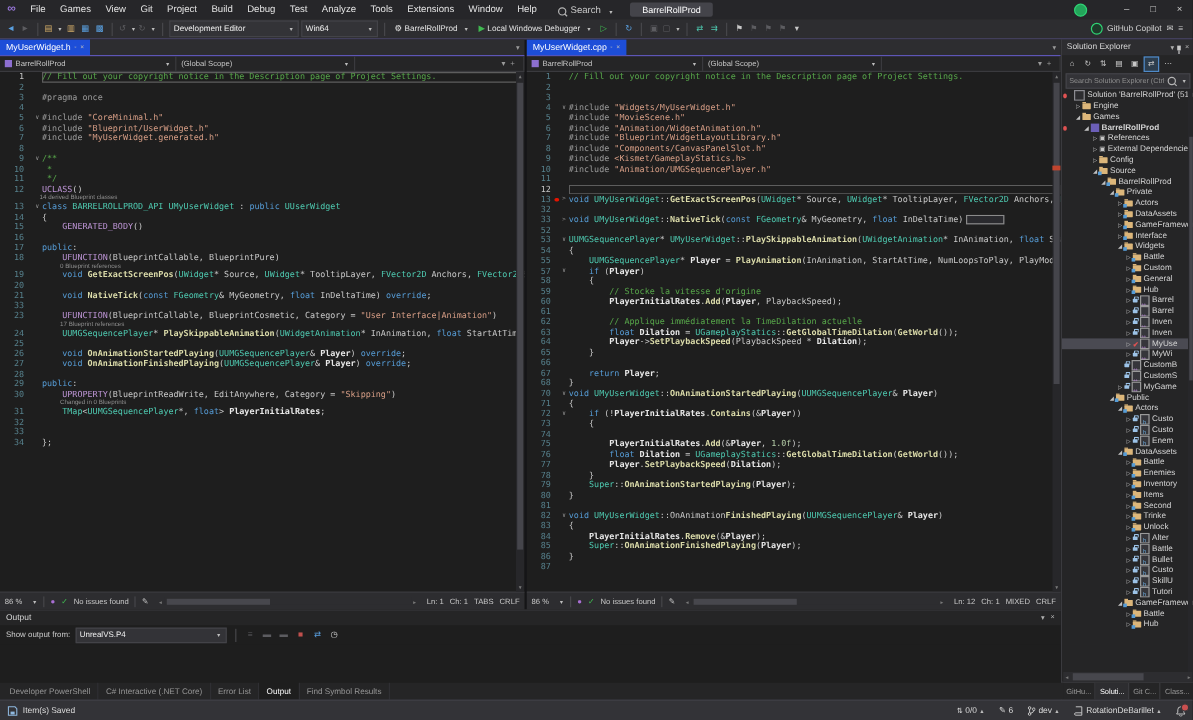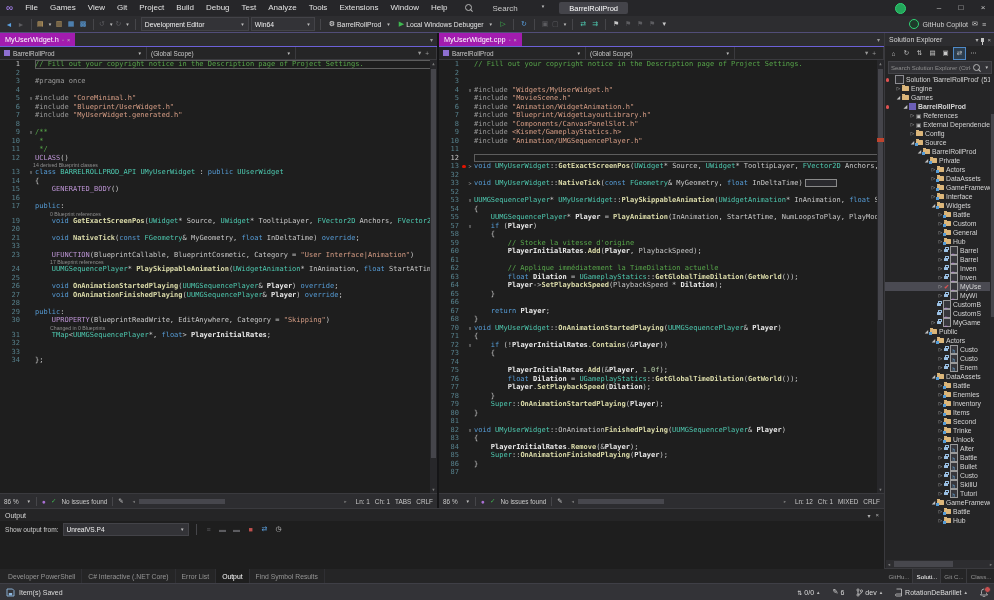--- a/index.html
+++ b/index.html
@@ -3,21 +3,21 @@
 <meta charset="utf-8">
 <style>
   html,body{margin:0;padding:0}
   body{width:994px;height:600px;position:relative;overflow:hidden;background:#1e1e1e;
        font-family:"Liberation Sans",sans-serif;color:#ccc;font-size:8px}
   
   .titlebar{height:16px;background:#262629;display:flex;align-items:center}
   .vs-logo{color:#9877d9;font-weight:bold;font-size:10px;padding:0 6px;line-height:16px}
   #menubar{display:flex}
   .menu-item{padding:0 6px;line-height:16px;color:#e2e2e2;font-size:8px;cursor:default}
-  .search-group{display:flex;align-items:flex-start;gap:20px;margin-left:12px;color:#c8c8c8}
+  .search-group{display:flex;align-items:flex-end;gap:3px;margin-left:12px;color:#c8c8c8}
   .lens-icon{width:5px;height:5px;border:1px solid #b5b5b5;border-radius:50%;position:relative;display:inline-block}
   .lens-icon::after{content:"";position:absolute;width:3px;height:1px;background:#b5b5b5;transform:rotate(45deg);right:-2px;bottom:-1px}
   .title-box{background:#44444a;border-radius:2px;padding:1.5px 10px;margin-left:14px;color:#fff;font-size:7.5px}
   .win-controls{margin-left:auto;display:flex;align-items:center;height:16px}
   .avatar{width:9px;height:9px;border-radius:50%;background:#23a55a;margin-right:22px;border:1px solid #2fd374}
   .win-btn{width:22px;text-align:center;color:#c8c8c8;font-size:8px;line-height:16px}
   
   .toolbar{height:16px;background:#2d2d30;display:flex;align-items:center;padding:0 4px;gap:2px;border-bottom:1px solid #514d78}
   .tb-icon{min-width:10px;height:11px;display:flex;align-items:center;justify-content:center;font-size:7px;color:#c8c8c8;gap:1px}
   .tb-icon.dis{color:#5c5c60}
@@ -26,21 +26,21 @@
   .caret{color:#bdbdbd;font-size:4.5px;margin-left:3px}
   .tb-run{display:flex;align-items:center;font-size:6.8px;color:#e4e4e4;padding:0 3px;gap:2px}
   .play{color:#3fb950;font-size:7px}
   .tb-right{margin-left:auto;display:flex;align-items:center;gap:4px;padding-right:4px;color:#d0d0d0;font-size:7px}
   .copilot-dot{width:8px;height:8px;border-radius:50%;border:1px solid #2fd374;background:#1e3a2a;display:inline-block}
   
   #editors{position:absolute;top:33px;left:0;width:884px;height:475px;display:flex}
   .egroup{display:flex;flex-direction:column;position:relative;background:#1e1e1e}
   .esplit{width:2px;background:#151517}
   .tabrow{height:13px;background:#2d2d30;display:flex;align-items:stretch;border-bottom:1px solid #6c61d8}
-  .tab{background:#a21caf;display:flex;align-items:center;gap:3px;padding:0 5px;font-size:7.3px;color:#fff}
+  .tab{background:#1d4ed8;display:flex;align-items:center;gap:3px;padding:0 5px;font-size:7.3px;color:#fff}
   .tab .tgl{color:#bdbdbd;font-size:5.5px}
   .tabrow-right{margin-left:auto;display:flex;align-items:center;gap:4px;padding-right:4px;color:#9a9a9a;font-size:6px}
   .crumb{height:12px;background:#252526;display:flex;border-bottom:1px solid #3a3a3e;align-items:stretch}
   .crumb-seg{display:flex;align-items:center;font-size:6.4px;color:#c8c8c8;border-right:1px solid #3a3a3e;padding:0 4px;gap:3px}
   .crumb-ico{width:6px;height:6px;background:#8d6fd0;display:inline-block}
   .crumb-right{margin-left:auto;display:flex;align-items:center;gap:4px;padding-right:3px;color:#9a9a9a;font-size:6.5px}
   .codearea{flex:1;position:relative;overflow:hidden;font-family:"DejaVu Sans Mono",monospace}
   .row{display:flex;height:8.5px;line-height:8.5px;font-size:7px;white-space:pre}
   .gut{width:20px;text-align:right;color:#56808c;padding-right:2px;flex:none}
   .row.cur .gut{color:#c6c6c6}
@@ -294,20 +294,21 @@
         <div class="row"><span class="gut">9</span><span class="gly"></span><span class="fold">∨</span><span class="codewrap"><span class="cm">/**</span></span></div>
         <div class="row"><span class="gut">10</span><span class="gly"></span><span class="fold"></span><span class="codewrap"><span class="cm"> *</span></span></div>
         <div class="row"><span class="gut">11</span><span class="gly"></span><span class="fold"></span><span class="codewrap"><span class="cm"> */</span></span></div>
         <div class="row"><span class="gut">12</span><span class="gly"></span><span class="fold"></span><span class="codewrap"><span class="mac">UCLASS</span>()</span></div>
         <div class="lensrow" style="padding-left: 33px;">14 derived Blueprint classes</div>
         <div class="row"><span class="gut">13</span><span class="gly"></span><span class="fold">∨</span><span class="codewrap"><span class="kw">class</span> <span class="ty">BARRELROLLPROD_API</span> <span class="ty">UMyUserWidget</span> : <span class="kw">public</span> <span class="ty">UUserWidget</span></span></div>
         <div class="row"><span class="gut">14</span><span class="gly"></span><span class="fold"></span><span class="codewrap">{</span></div>
         <div class="row"><span class="gut">15</span><span class="gly"></span><span class="fold"></span><span class="codewrap">    <span class="mac">GENERATED_BODY</span>()</span></div>
         <div class="row"><span class="gut">16</span><span class="gly"></span><span class="fold"></span><span class="codewrap"></span></div>
         <div class="row"><span class="gut">17</span><span class="gly"></span><span class="fold"></span><span class="codewrap"><span class="kw">public</span>:</span></div>
+        <div class="row"><span class="gut">18</span><span class="gly"></span><span class="fold"></span><span class="codewrap">    <span class="mac">UFUNCTION</span>(BlueprintCallable, BlueprintPure)</span></div>
         <div class="lensrow" style="padding-left: 50px;">0 Blueprint references</div>
         <div class="row"><span class="gut">19</span><span class="gly"></span><span class="fold"></span><span class="codewrap">    <span class="kw">void</span> <span class="fn">GetExactScreenPos</span>(<span class="ty">UWidget</span>* Source, <span class="ty">UWidget</span>* TooltipLayer, <span class="ty">FVector2D</span> Anchors, <span class="ty">FVector2D</span>&amp; RawScreenPos)</span></div>
         <div class="row"><span class="gut">20</span><span class="gly"></span><span class="fold"></span><span class="codewrap"></span></div>
         <div class="row"><span class="gut">21</span><span class="gly"></span><span class="fold"></span><span class="codewrap">    <span class="kw">void</span> <span class="fn">NativeTick</span>(<span class="kw">const</span> <span class="ty">FGeometry</span>&amp; MyGeometry, <span class="kw">float</span> InDeltaTime) <span class="kw">override</span>;</span></div>
         <div class="row"><span class="gut">33</span><span class="gly"></span><span class="fold"></span><span class="codewrap"></span></div>
         <div class="row"><span class="gut">23</span><span class="gly"></span><span class="fold"></span><span class="codewrap">    <span class="mac">UFUNCTION</span>(BlueprintCallable, BlueprintCosmetic, Category = <span class="str">"User Interface|Animation"</span>)</span></div>
         <div class="lensrow" style="padding-left: 50px;">17 Blueprint references</div>
         <div class="row"><span class="gut">24</span><span class="gly"></span><span class="fold"></span><span class="codewrap">    <span class="ty">UUMGSequencePlayer</span>* <span class="fn">PlaySkippableAnimation</span>(<span class="ty">UWidgetAnimation</span>* InAnimation, <span class="kw">float</span> StartAtTime = , </span></div>
         <div class="row"><span class="gut">25</span><span class="gly"></span><span class="fold"></span><span class="codewrap"></span></div>
         <div class="row"><span class="gut">26</span><span class="gly"></span><span class="fold"></span><span class="codewrap">    <span class="kw">void</span> <span class="fn">OnAnimationStartedPlaying</span>(<span class="ty">UUMGSequencePlayer</span>&amp; <span class="vr">Player</span>) <span class="kw">override</span>;</span></div>

